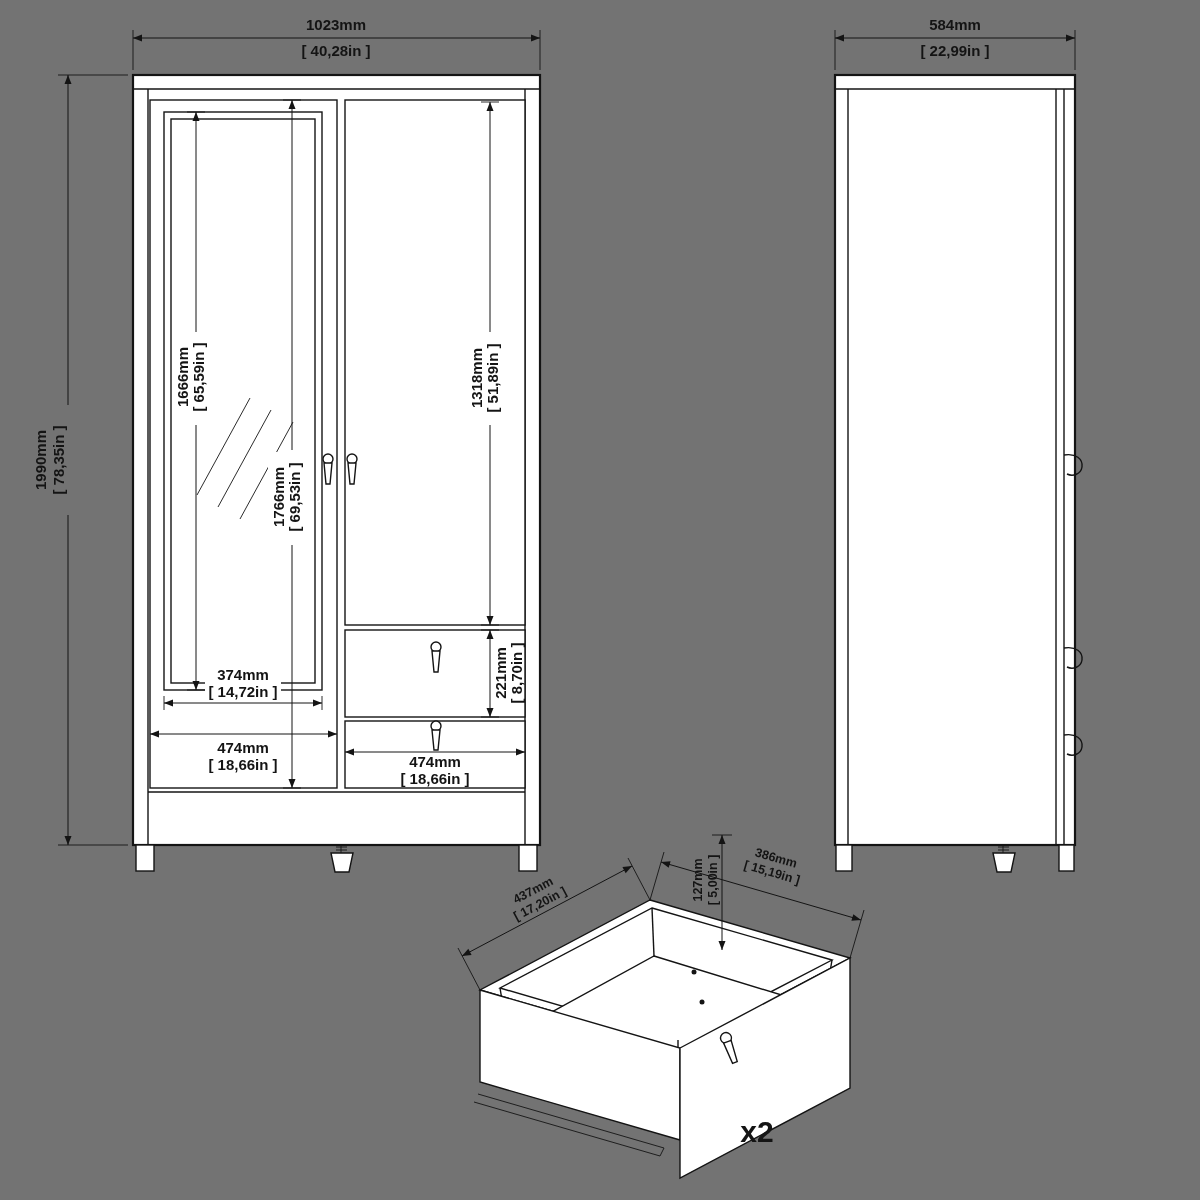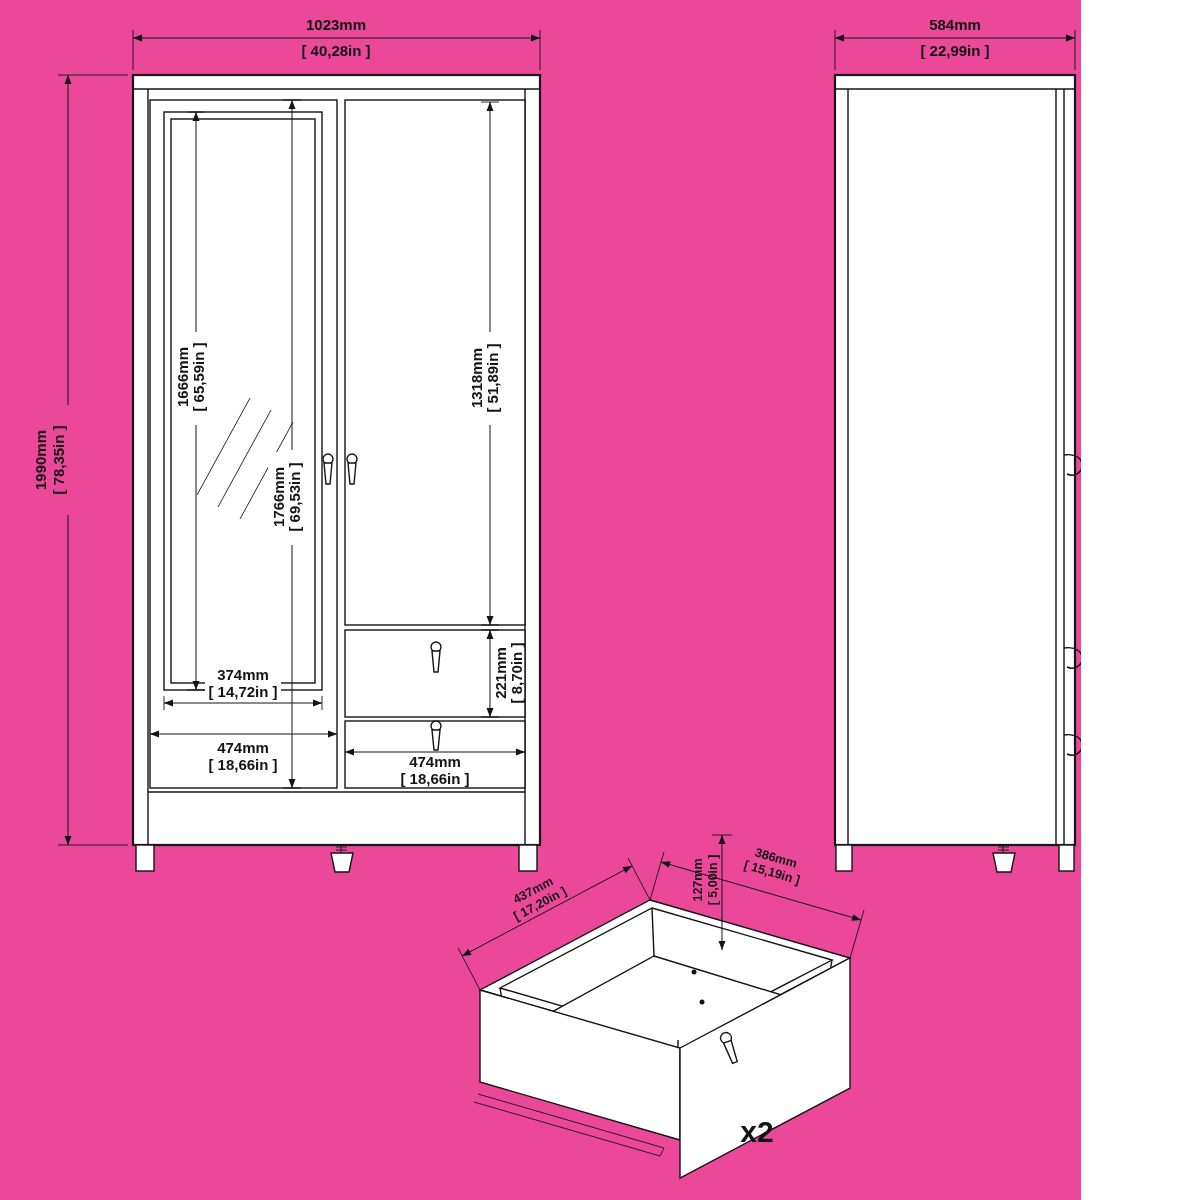--- a/index.html
+++ b/index.html
@@ -1,16 +1,16 @@
 <!DOCTYPE html>
 <html><head>
 <meta charset="utf-8">
 <style>
   html,body{margin:0;padding:0;background:#ffffff;}
-  .stage{width:1081px;height:1200px;background:#ec4899;position:relative;overflow:hidden;}
+  .stage{width:1200px;height:1200px;background:#737373;position:relative;overflow:hidden;}
   svg{display:block;}
   text{font-family:"Liberation Sans",sans-serif;font-weight:bold;fill:#141414;}
   .t15{font-size:15px;}
   .t12{font-size:12.5px;}
   .t30{font-size:30px;}
   .edge{stroke:#141414;stroke-width:1.4;fill:none;}
   .edge2{stroke-width:2.2;}
   .fillw{fill:#ffffff;}
   .thin{stroke:#141414;stroke-width:0.9;fill:none;}
   .dim{stroke:#141414;stroke-width:1;fill:none;}

